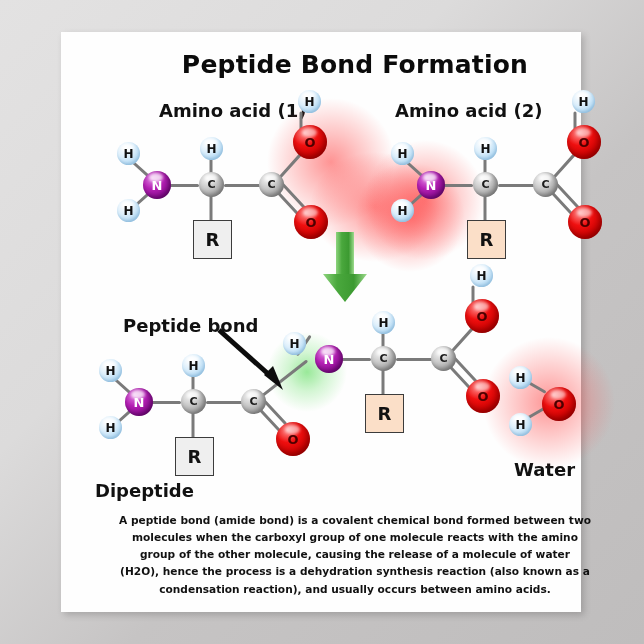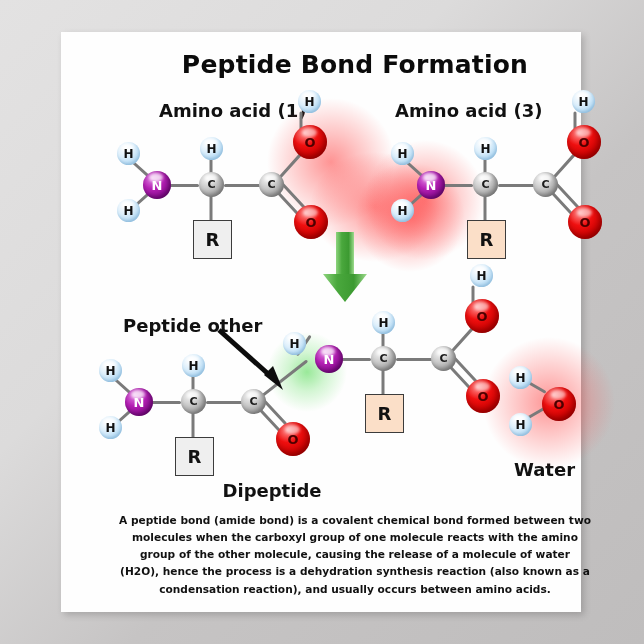--- a/index.html
+++ b/index.html
@@ -134,21 +134,21 @@
     <div class="atom a-o" style="left:198px;top:93px;">
           <span>O</span>
         </div>
     <div class="atom a-h" style="left:203px;top:58px;">
           <span>H</span>
         </div>
     <div class="atom a-o" style="left:199px;top:173px;">
           <span>O</span>
         </div>
 
-    <div class="lbl" style="left:300px;top:68px;">Amino acid (3)</div>
+    <div class="lbl" style="left:300px;top:68px;">Amino acid (2)</div>
 
     <div class="bond" style="left:310px;top:127px;width:26px;transform:rotate(42deg);"></div>
     <div class="bond" style="left:310px;top:176px;width:26px;transform:rotate(-42deg);"></div>
     <div class="bond" style="left:336px;top:152px;width:42px;"></div>
     <div class="bond" style="left:390px;top:152px;width:33px;transform:rotate(-90deg);"></div>
     <div class="bond" style="left:390px;top:152px;width:36px;transform:rotate(90deg);"></div>
     <div class="bond" style="left:403px;top:152px;width:44px;"></div>
     <div class="bond" style="left:456px;top:147px;width:38px;transform:rotate(-48deg);"></div>
     <div class="bond" style="left:454px;top:156px;width:36px;transform:rotate(47deg);"></div>
     <div class="bond" style="left:460px;top:149px;width:36px;transform:rotate(47deg);"></div>
@@ -191,21 +191,21 @@
           <stop offset="0%" stop-color="#8ed47e"></stop>
           <stop offset="32%" stop-color="#4aa83d"></stop>
           <stop offset="70%" stop-color="#3c9a31"></stop>
           <stop offset="100%" stop-color="#9ddb8d"></stop>
         </linearGradient>
       </defs>
       <rect x="21" y="0" width="18" height="46" fill="url(#ga)"></rect>
       <polygon points="8,42 52,42 30,70" fill="url(#ga)"></polygon>
     </svg>
 
-    <div class="lbl" style="left:28px;top:283px;">Peptide other</div>
+    <div class="lbl" style="left:28px;top:283px;">Peptide bond</div>
 
     <svg class="pointer" style="left:120px;top:292px;" width="82" height="72" viewBox="0 0 82 72">
       <line x1="4" y1="6" x2="60" y2="56" stroke="#0c0c0c" stroke-width="5"></line>
       <polygon points="68,66 49,51 58,42" fill="#0c0c0c"></polygon>
     </svg>
 
     <div class="glow-green" style="left:172px;top:300px;width:80px;height:80px;"></div>
 
     <div class="bond" style="left:18px;top:344px;width:26px;transform:rotate(42deg);"></div>
     <div class="bond" style="left:18px;top:393px;width:26px;transform:rotate(-42deg);"></div>
@@ -274,21 +274,21 @@
     <div class="atom a-o" style="left:370px;top:267px;">
           <span>O</span>
         </div>
     <div class="atom a-h" style="left:375px;top:232px;">
           <span>H</span>
         </div>
     <div class="atom a-o" style="left:371px;top:347px;">
           <span>O</span>
         </div>
 
-    <div class="lbl" style="left:12px;top:448px;width:330px;text-align:center;">Dipeptide</div>
+    <div class="lbl" style="left:0;top:448px;width:330px;">Dipeptide</div>
 
     <div class="glow-red" style="left:388px;top:305px;width:132px;height:132px;"></div>
     <div class="bond" style="left:430px;top:347px;width:24px;transform:rotate(30deg);"></div>
     <div class="bond" style="left:430px;top:386px;width:24px;transform:rotate(-30deg);"></div>
     <div class="atom a-h" style="left:414px;top:334px;">
           <span>H</span>
         </div>
     <div class="atom a-h" style="left:414px;top:381px;">
           <span>H</span>
         </div>

